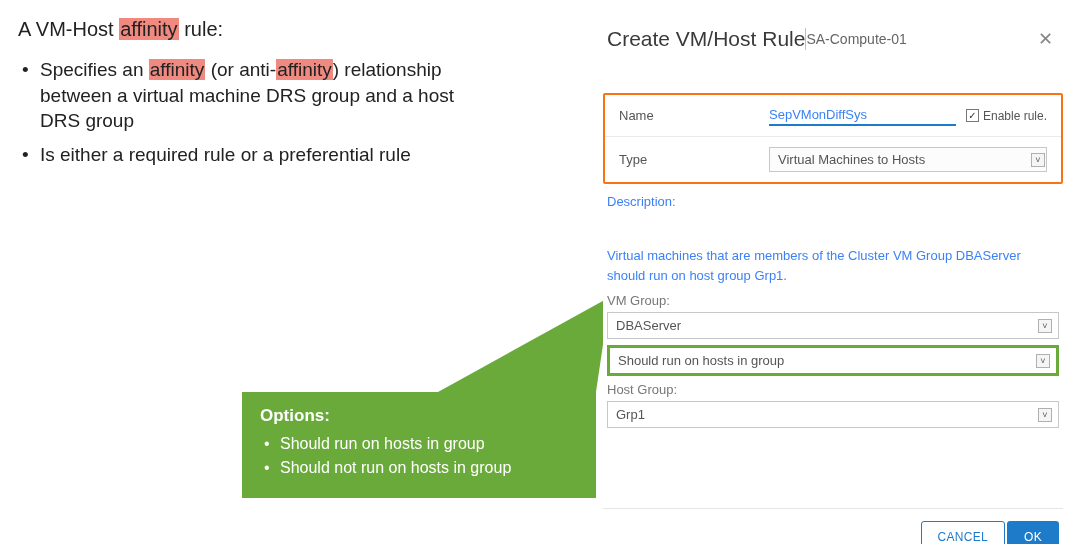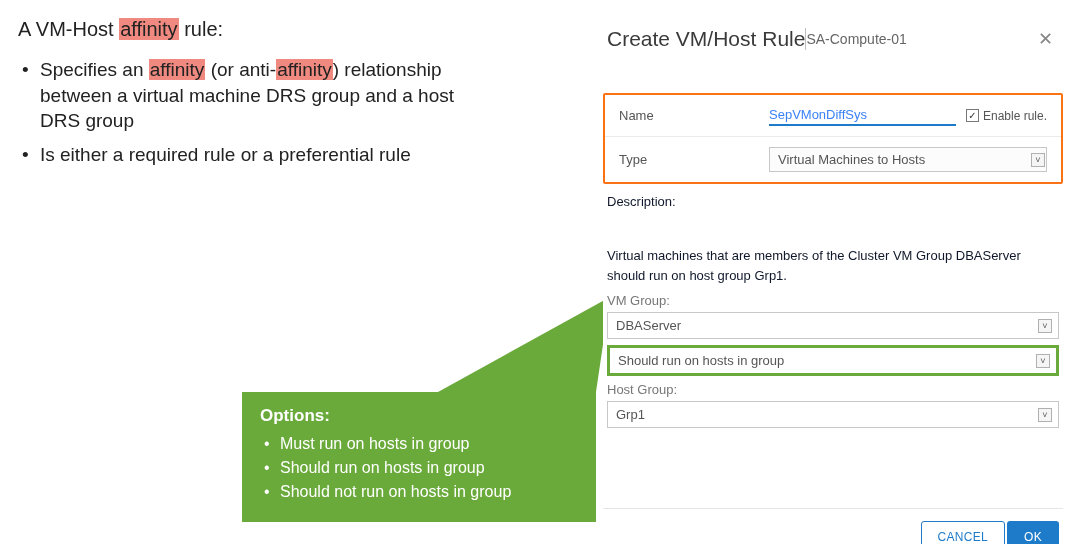--- a/index.html
+++ b/index.html
@@ -145,21 +145,21 @@
       display: inline-flex;
       align-items: center;
       justify-content: center;
       font-size: 9px;
       color: #555;
       background: #f5f5f5;
     }
     .desc-block {
       padding: 10px 4px 0 4px;
       font-size: 13px;
-      color: #0f172a;
+      color: #3b82f6;
     }
     .desc-label { margin-bottom: 6px; }
     .desc-text { line-height: 1.5; margin-bottom: 8px; margin-top: 37px; }
     .field-label {
       font-size: 13px;
       color: #777;
       margin: 6px 4px 4px 4px;
     }
     .select-full {
       margin: 0 4px 6px 4px;
@@ -253,21 +253,20 @@
   </ul>
 </div>
 
 <svg class="pointer">
   <polygon points="438,392 596,392 610,297" fill="#6aaa3a"></polygon>
 </svg>
 
 <div class="callout">
   <div class="callout-title">Options:</div>
   <ul>
-    <li>Must run on hosts in group</li>
     <li>Should run on hosts in group</li>
     <li>Should not run on hosts in group</li>
   </ul>
 </div>
 
 <div class="dialog">
   <div class="dialog-header">
     <span class="dialog-title">Create VM/Host Rule</span>
     <span class="vr"></span>
     <span class="subtitle">SA-Compute-01</span>

